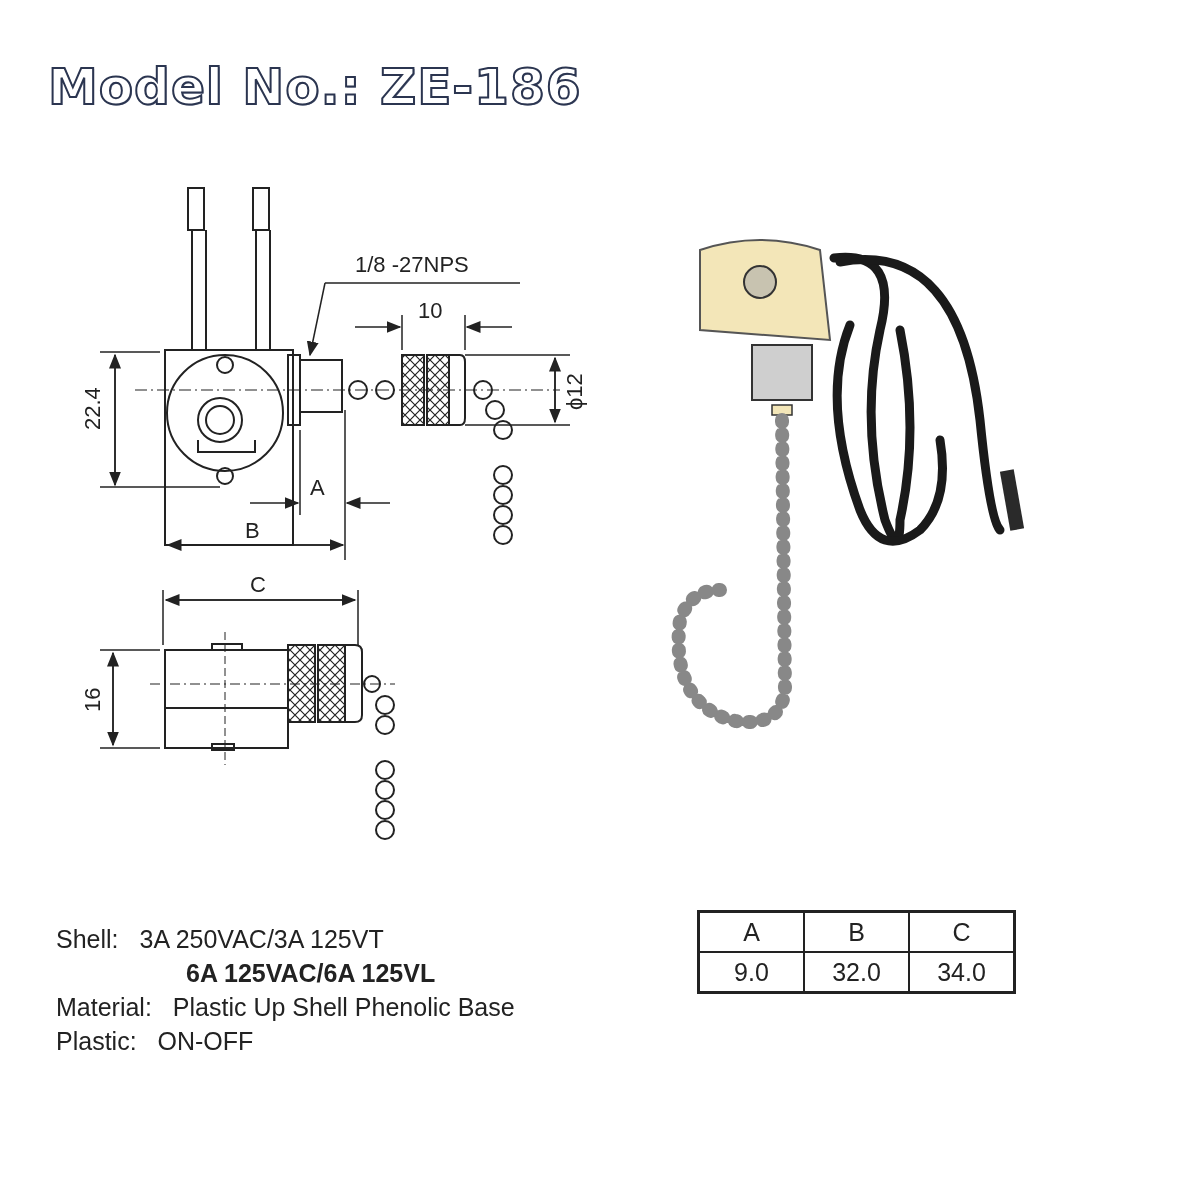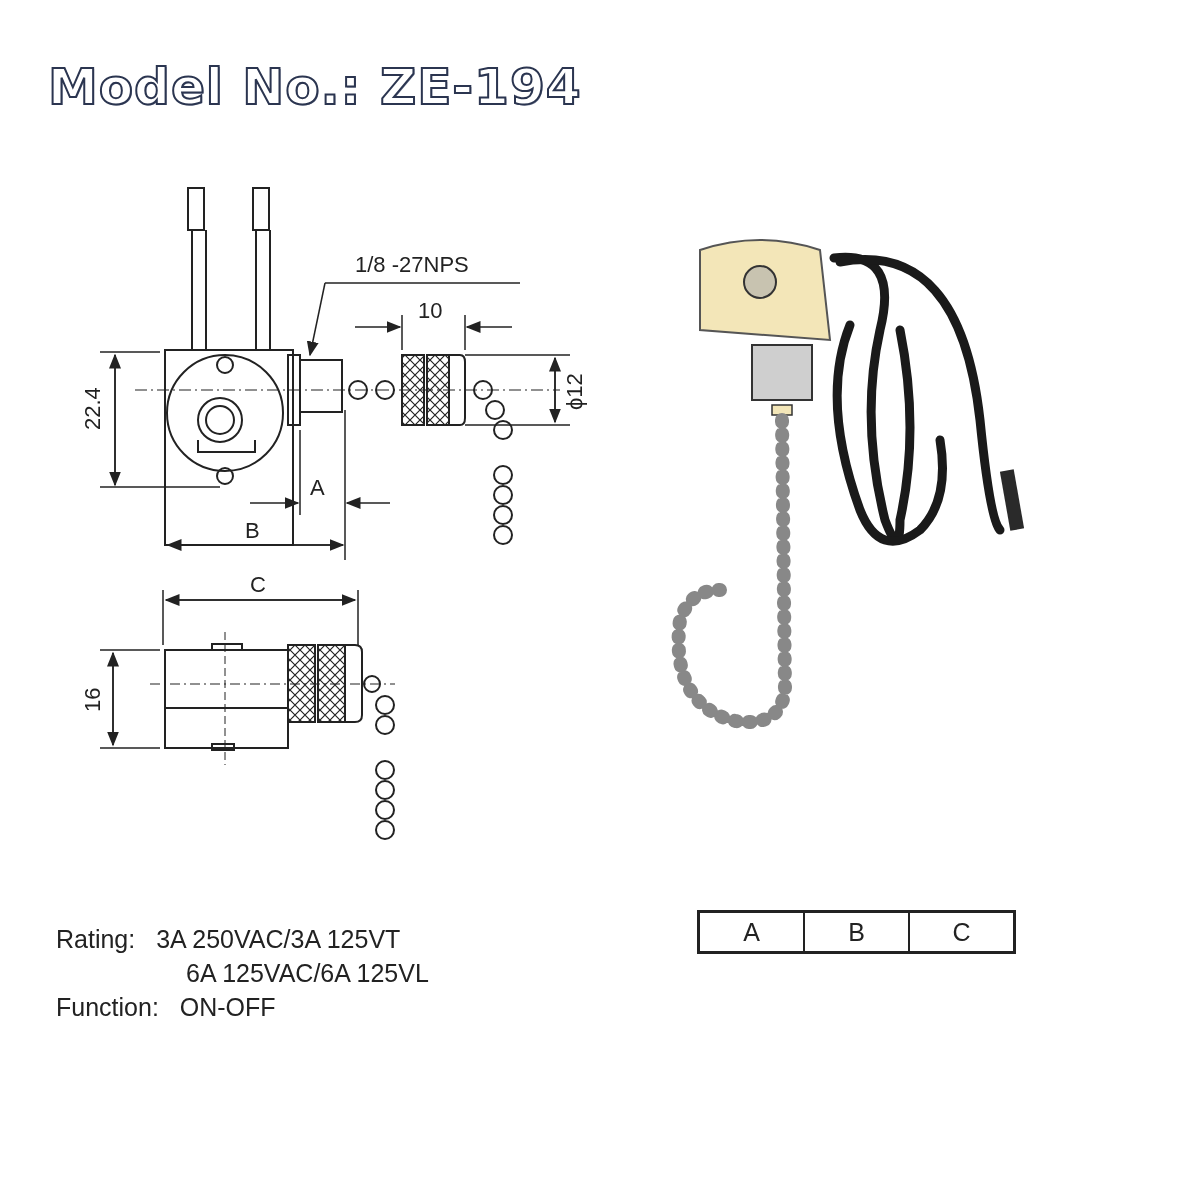--- a/index.html
+++ b/index.html
@@ -7,37 +7,37 @@
   .title {
     position: absolute; left: 48px; top: 58px;
     font-family: "DejaVu Sans", sans-serif; font-size: 50px; font-weight: bold;
     color: #ffffff; -webkit-text-stroke: 2px #2b3550; letter-spacing: 1px;
     text-shadow: 1px 1px 0 #6d7690;
   }
   .drawing { position: absolute; left: 0; top: 0; }
   .dim-text { font-family: "Liberation Sans", sans-serif; font-size: 22px; fill: #222; }
   .specs { position: absolute; left: 56px; top: 922px; font-size: 25px; line-height: 34px; color: #222; }
   .specs .row { white-space: nowrap; }
-  .specs .indent { padding-left: 116px; }
+  .specs .indent { padding-left: 116px; font-weight: bold; }
   .specs .label { display: inline-block; }
   .specs .value { margin-left: 14px; }
   table.dims {
     position: absolute; left: 697px; top: 910px;
     border-collapse: collapse; border: 3px solid #222;
     font-size: 25px; color: #222;
   }
   table.dims th, table.dims td {
     border: 2px solid #222; width: 103px; height: 38px;
     text-align: center; font-weight: normal; padding: 0;
   }
 </style>
 </head>
 <body>
 
-<div class="title">Model No.: ZE-194</div>
+<div class="title">Model No.: ZE-186</div>
 
 <svg class="drawing" width="1200" height="1200" viewBox="0 0 1200 1200">
   <defs>
     <pattern id="knurl" width="10" height="10" patternUnits="userSpaceOnUse">
       <path d="M0,0 L10,10 M10,0 L0,10" stroke="#222" stroke-width="1.2"></path>
     </pattern>
     <marker id="arr" markerWidth="10" markerHeight="8" refX="9" refY="4" orient="auto">
       <path d="M0,0 L10,4 L0,8 z" fill="#222"></path>
     </marker>
   </defs>
@@ -143,35 +143,44 @@
     <path d="M834,258 Q900,250 880,330 Q860,420 885,520 Q900,560 900,520 Q920,430 900,330" fill="none" stroke="#1a1a1a" stroke-width="9"></path>
     <path d="M840,262 Q960,240 980,420 Q990,520 1000,530" fill="none" stroke="#1a1a1a" stroke-width="9"></path>
     <path d="M850,325 Q820,400 860,510 Q880,560 920,530 Q950,500 940,440" fill="none" stroke="#1a1a1a" stroke-width="9"></path>
     <rect x="1005" y="470" width="14" height="60" fill="#2a2a2a" transform="rotate(-10 1012 500)"></rect>
     <path d="M782,420 L785,690 Q780,730 730,720 Q670,700 680,620 Q690,590 720,590" fill="none" stroke="#888" stroke-width="14" stroke-dasharray="2,12"></path>
   </g>
 </svg>
 
 <div class="specs">
   <div class="row">
-    <span class="label">Rating:</span>
+    <span class="label">Shell:</span>
     <span class="value">3A 250VAC/3A 125VT</span>
   </div>
   <div class="row indent">
     <span class="value">6A 125VAC/6A 125VL</span>
   </div>
   <div class="row">
-    <span class="label">Function:</span>
+    <span class="label">Material:</span>
+    <span class="value">Plastic Up Shell  Phenolic Base</span>
+  </div>
+  <div class="row">
+    <span class="label">Plastic:</span>
     <span class="value">ON-OFF</span>
   </div>
 </div>
 
 <table class="dims">
   <thead>
     <tr>
       <th>A</th>
       <th>B</th>
       <th>C</th>
     </tr>
   </thead>
   <tbody>
+    <tr>
+      <td>9.0</td>
+      <td>32.0</td>
+      <td>34.0</td>
+    </tr>
   </tbody>
 </table>
 
 </body></html>

